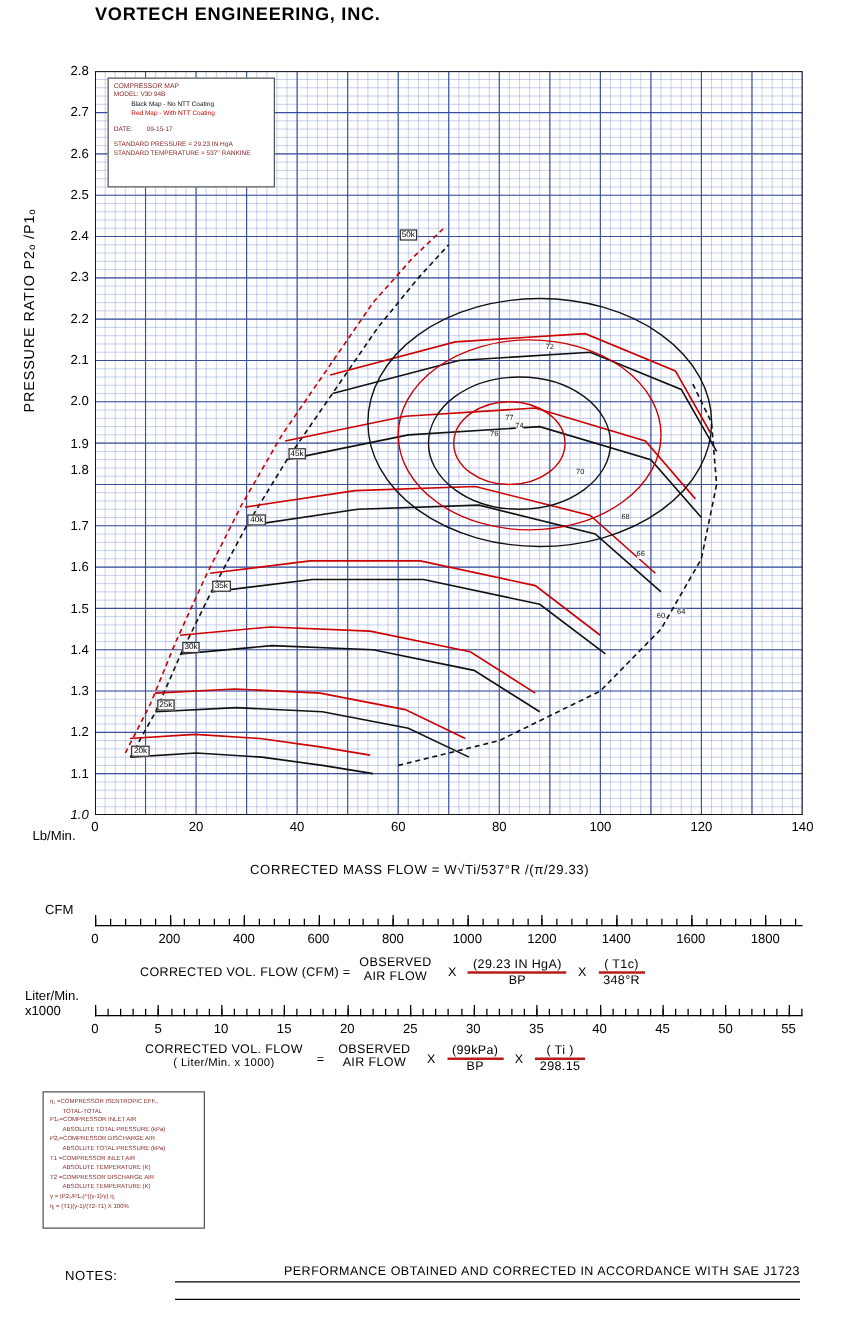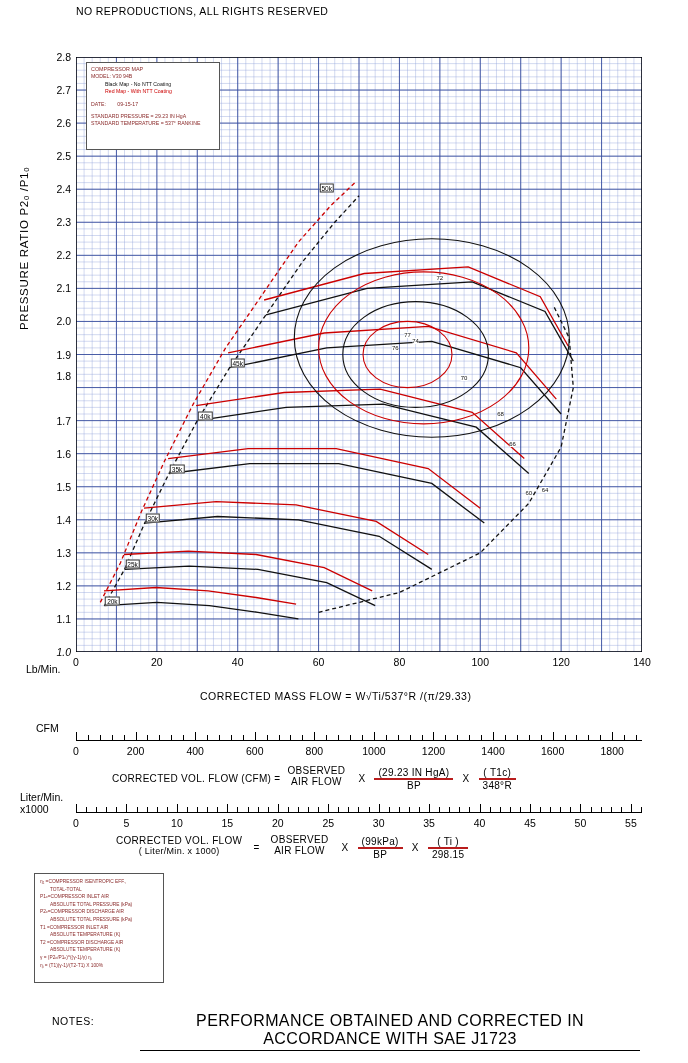--- a/index.html
+++ b/index.html
@@ -39,29 +39,29 @@
   .eq{position:absolute;font-size:10px;letter-spacing:.3px;}
   .frac{display:inline-block;text-align:center;vertical-align:middle;}
   .frac .n{border-bottom:2px solid #b91c1c;padding:0 4px;display:block;}
   .frac .d{display:block;padding:0 4px;}
 
   .defbox{position:absolute;left:34px;top:873px;width:130px;height:110px;border:1px solid #555;background:#fff;
           font-size:4.8px;line-height:7.6px;color:#8a2a2a;padding:4px 5px;box-sizing:border-box;}
 
   .notes{position:absolute;left:52px;top:1015px;font-size:10.5px;letter-spacing:.5px;}
   .noteline{position:absolute;left:140px;top:1012px;width:500px;}
-  .noteline .txt{font-size:16px;letter-spacing:.4px;text-align:center;}
+  .noteline .txt{font-size:10px;letter-spacing:.4px;text-align:right;}
   .noteline .ul{border-bottom:1px solid #000;margin-top:2px;}
   .noteline .ul2{border-bottom:1px solid #000;margin-top:13px;}
 </style>
 </head>
 <body>
 
 <div class="hdr">
-  <div class="l3">NO REPRODUCTIONS, ALL RIGHTS RESERVED</div>
+  <div class="l1">VORTECH ENGINEERING, INC.</div>
 </div>
 
 <div class="ytitle">PRESSURE  RATIO  P2ₒ /P1ₒ</div>
 <div id="plot">
   <svg id="grid" viewBox="0 0 566 595" preserveAspectRatio="none">
       <line x1="0.00" y1="0" x2="0.00" y2="595" stroke="#8ea0d8" stroke-width="0.4"></line>
       <line x1="8.09" y1="0" x2="8.09" y2="595" stroke="#8ea0d8" stroke-width="0.4"></line>
       <line x1="16.17" y1="0" x2="16.17" y2="595" stroke="#8ea0d8" stroke-width="0.4"></line>
       <line x1="24.26" y1="0" x2="24.26" y2="595" stroke="#8ea0d8" stroke-width="0.4"></line>
       <line x1="32.34" y1="0" x2="32.34" y2="595" stroke="#8ea0d8" stroke-width="0.4"></line>

